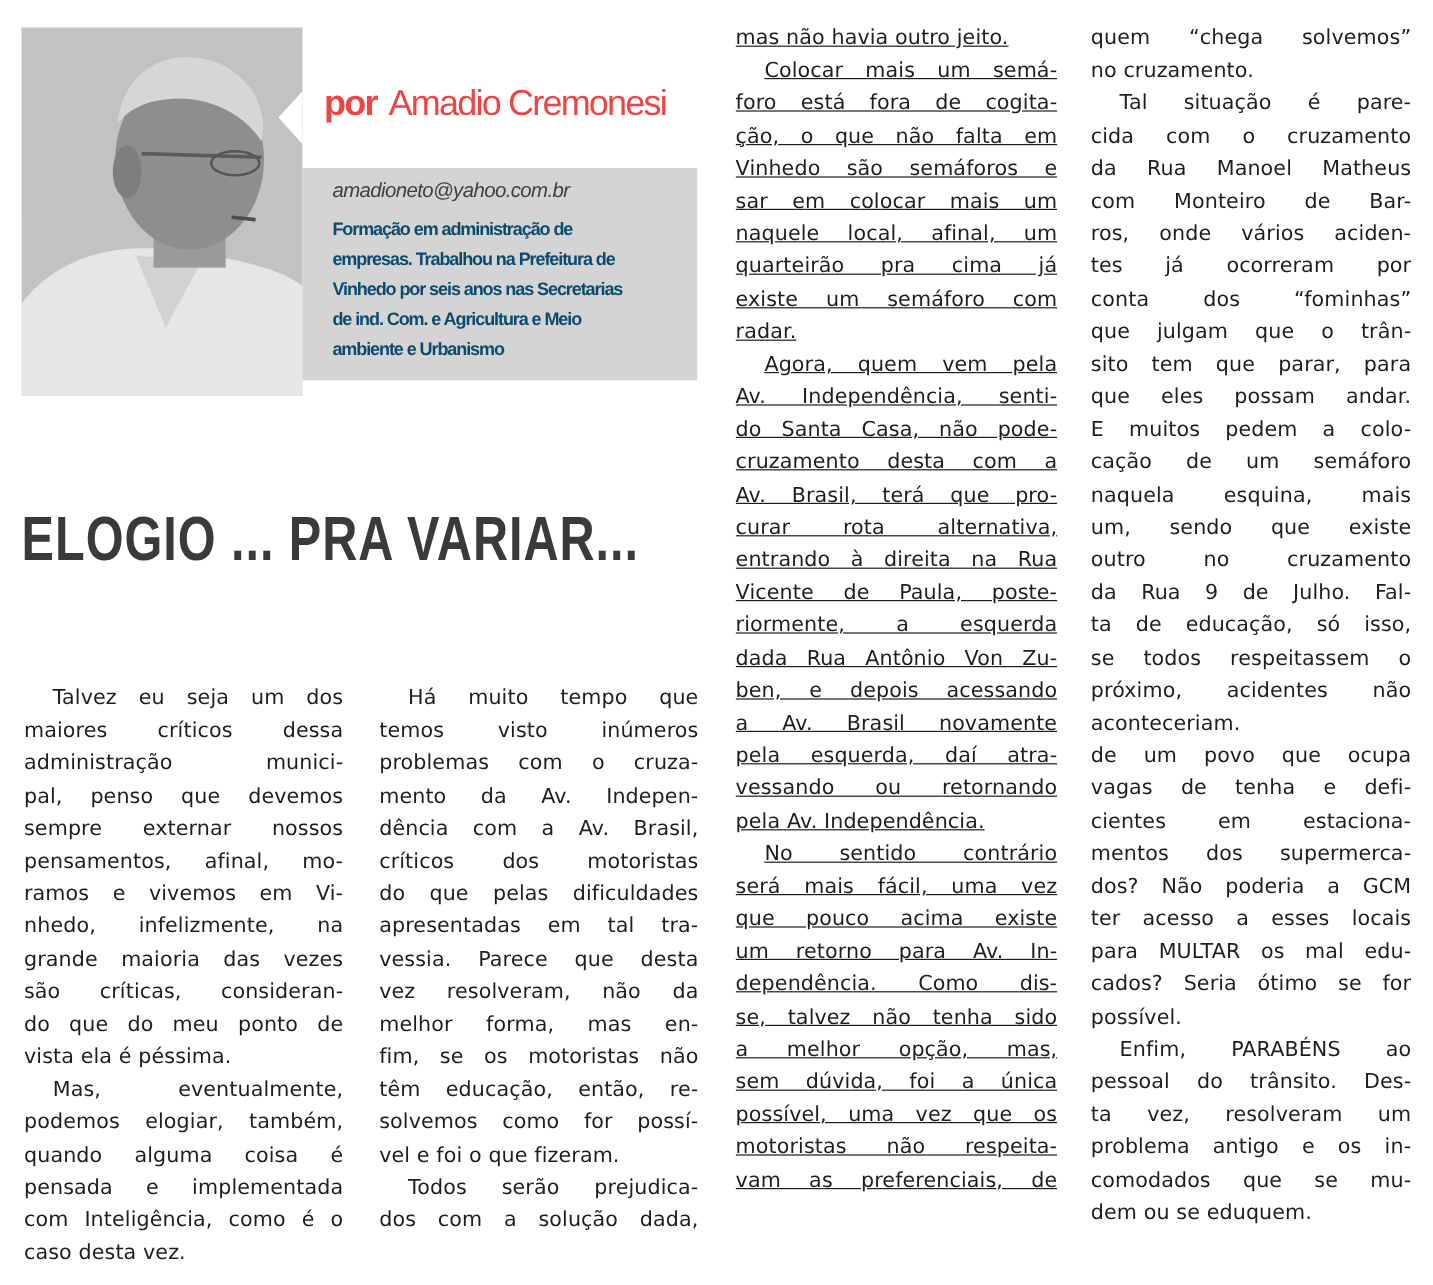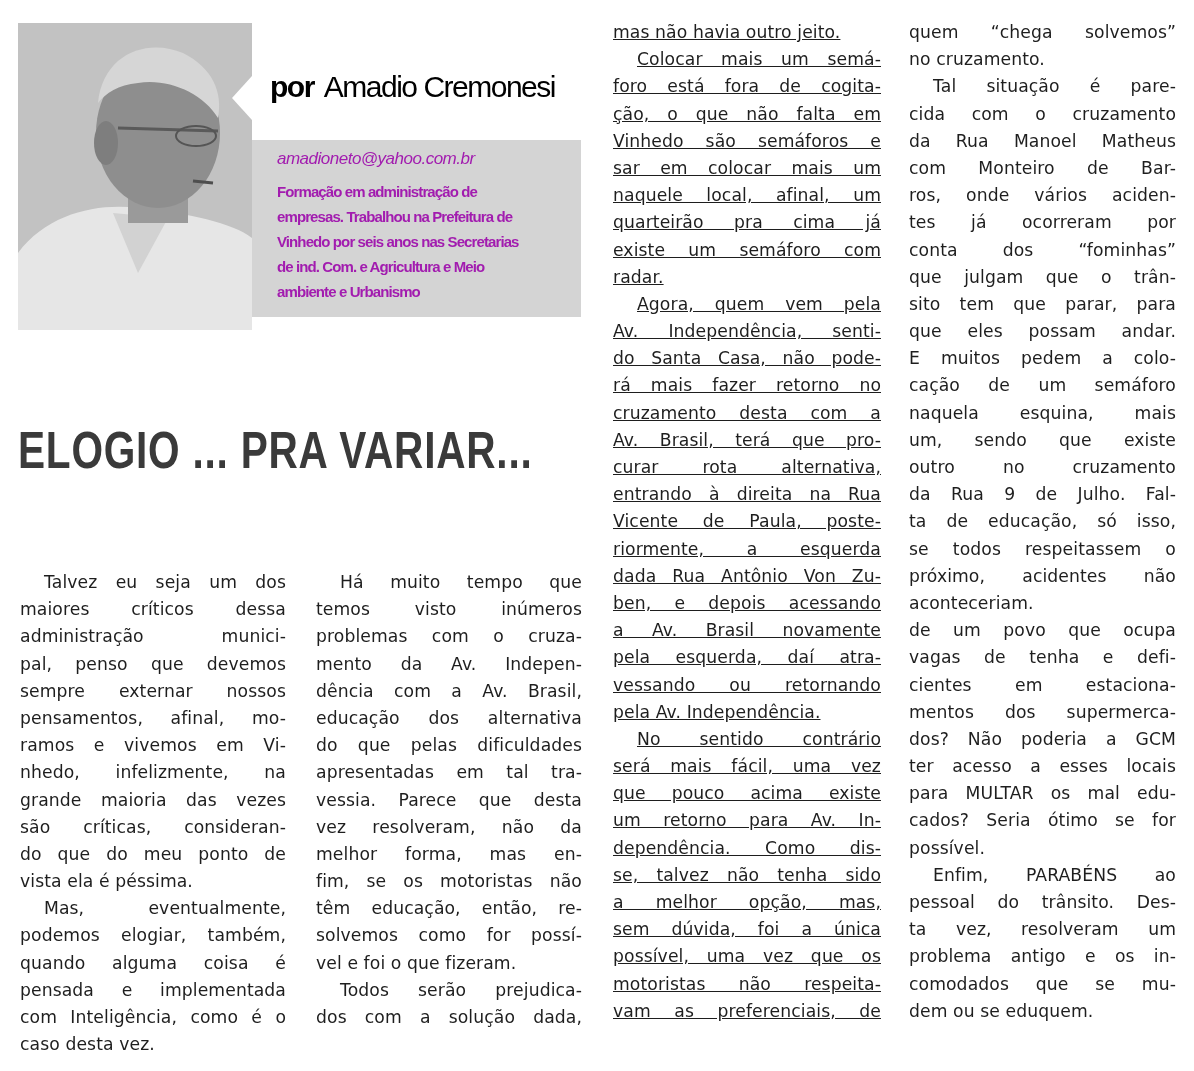--- a/index.html
+++ b/index.html
@@ -13,34 +13,34 @@
     overflow: hidden;
   }
   .photo svg { width: 100%; height: 100%; display: block; }
   .pointer {
     position: absolute; left: 232px; top: 76px; width: 0; height: 0;
     border-top: 22px solid transparent; border-bottom: 22px solid transparent;
     border-right: 20px solid #ffffff;
   }
   .byline {
     position: absolute; left: 270px; top: 70px; font-family: "Liberation Sans", sans-serif;
-    font-size: 30px; letter-spacing: -1.5px; color: #000000; white-space: nowrap;
+    font-size: 30px; letter-spacing: -1.5px; color: #ef4444; white-space: nowrap;
   }
   .byline .por { font-weight: bold; margin-right: 10px; }
   .bio-box {
     position: absolute; left: 252px; top: 140px; width: 329px; height: 177px;
     background: #d4d4d4; padding: 9px 10px 0 25px;
   }
   .email {
     font-family: "Liberation Sans", sans-serif; font-style: italic; font-size: 17px;
-    color: #a21caf; letter-spacing: -0.5px; margin-bottom: 10px;
+    color: #404040; letter-spacing: -0.5px; margin-bottom: 10px;
   }
   .bio-line {
     font-family: "Liberation Sans", sans-serif; font-weight: bold; font-size: 15px;
-    letter-spacing: -0.9px; line-height: 25px; color: #a21caf; white-space: nowrap;
+    letter-spacing: -0.9px; line-height: 25px; color: #0c4a6e; white-space: nowrap;
   }
 
   
   .headline {
     position: absolute; left: 18px; top: 420px;
     font-family: "Liberation Sans", sans-serif; font-size: 52px; color: #3a3a3a;
     transform: scaleX(0.78); transform-origin: left top; letter-spacing: 1px; white-space: nowrap;
   }
 
   
@@ -117,21 +117,21 @@
     <div class="line">pensada e implementada</div>
     <div class="line">com Inteligência, como é o</div>
     <div class="line last">caso desta vez.</div>
   </div>
 <div class="col col2">
     <div class="line indent">Há muito tempo que</div>
     <div class="line">temos visto inúmeros</div>
     <div class="line">problemas com o cruza-</div>
     <div class="line">mento da Av. Indepen-</div>
     <div class="line">dência com a Av. Brasil,</div>
-    <div class="line">educação dos alternativa</div>
+    <div class="line">críticos dos motoristas</div>
     <div class="line">do que pelas dificuldades</div>
     <div class="line">apresentadas em tal tra-</div>
     <div class="line">vessia. Parece que desta</div>
     <div class="line">vez resolveram, não da</div>
     <div class="line">melhor forma, mas en-</div>
     <div class="line">fim, se os motoristas não</div>
     <div class="line">têm educação, então, re-</div>
     <div class="line">solvemos como for possí-</div>
     <div class="line last">vel e foi o que fizeram.</div>
     <div class="line indent">Todos serão prejudica-</div>
@@ -144,21 +144,20 @@
     <div class="line">ção, o que não falta em</div>
     <div class="line">Vinhedo são semáforos e</div>
     <div class="line">sar em colocar mais um</div>
     <div class="line">naquele local, afinal, um</div>
     <div class="line">quarteirão pra cima já</div>
     <div class="line">existe um semáforo com</div>
     <div class="line last">radar.</div>
     <div class="line indent">Agora, quem vem pela</div>
     <div class="line">Av. Independência, senti-</div>
     <div class="line">do Santa Casa, não pode-</div>
-    <div class="line">rá mais fazer retorno no</div>
     <div class="line">cruzamento desta com a</div>
     <div class="line">Av. Brasil, terá que pro-</div>
     <div class="line">curar rota alternativa,</div>
     <div class="line">entrando à direita na Rua</div>
     <div class="line">Vicente de Paula, poste-</div>
     <div class="line">riormente, a esquerda</div>
     <div class="line">dada Rua Antônio Von Zu-</div>
     <div class="line">ben, e depois acessando</div>
     <div class="line">a Av. Brasil novamente</div>
     <div class="line">pela esquerda, daí atra-</div>

